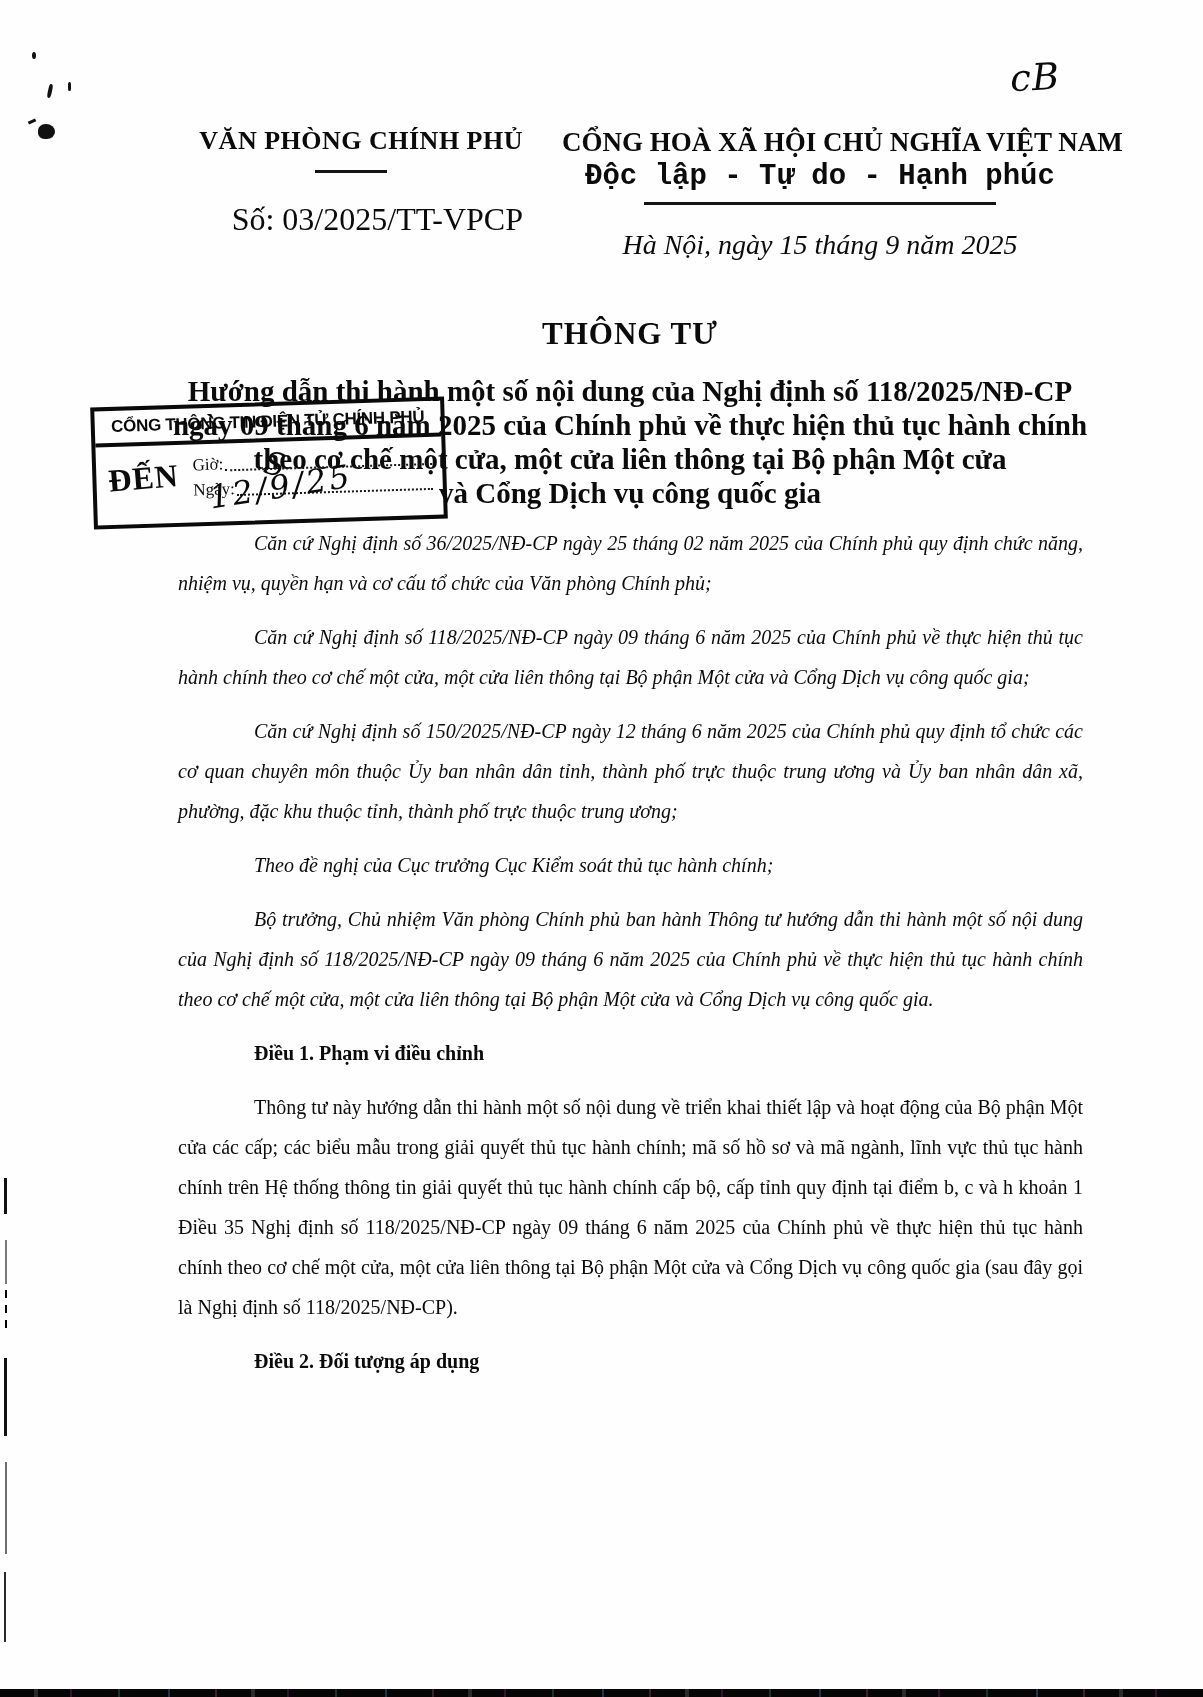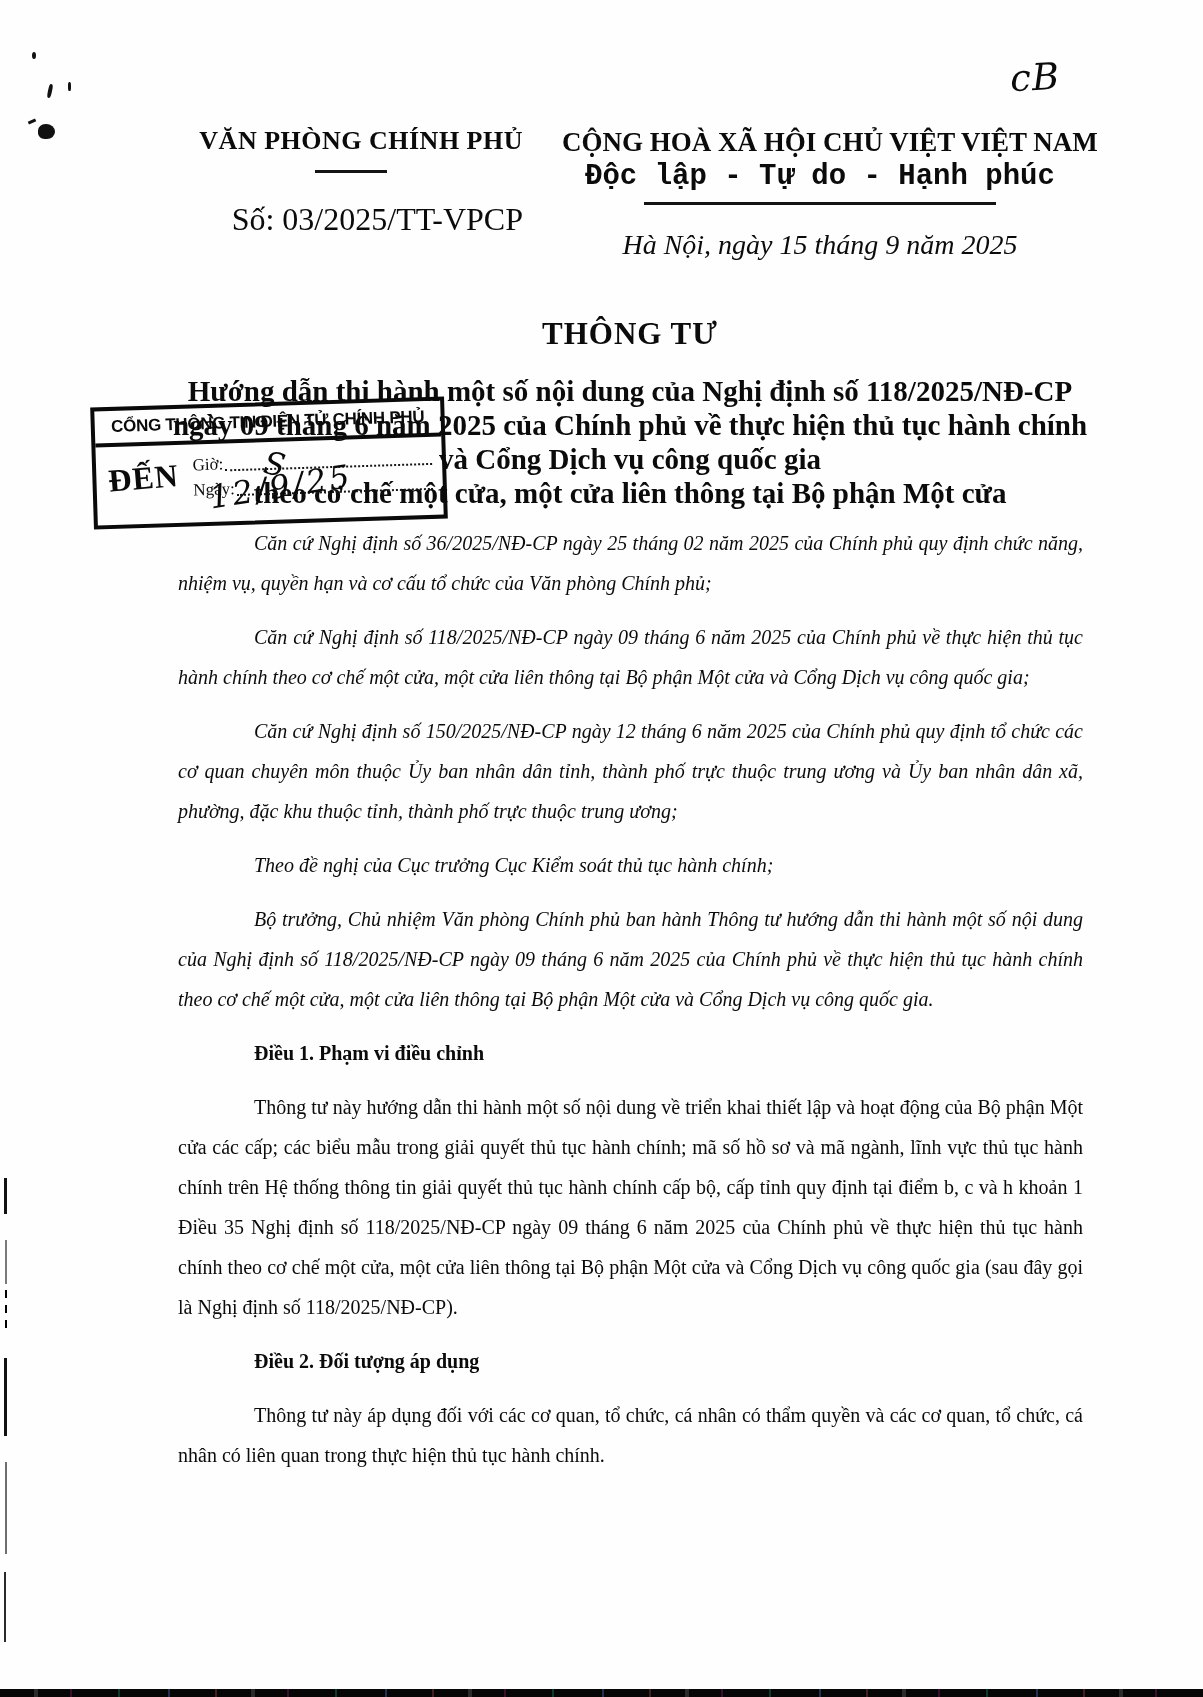--- a/index.html
+++ b/index.html
@@ -100,33 +100,33 @@
   <div class="artifact speck-d"></div>
   <div class="artifact speck-e"></div>
 
   <div class="header-left">
     <div class="agency">VĂN PHÒNG CHÍNH PHỦ</div>
     <div class="rule-left"></div>
     <div class="doc-number">Số: 03/2025/TT-VPCP</div>
   </div>
 
   <div class="header-right">
-    <div class="motto1">CỘNG HOÀ XÃ HỘI CHỦ VIỆT VIỆT NAM</div>
+    <div class="motto1">CỔNG HOÀ XÃ HỘI CHỦ NGHĨA VIỆT NAM</div>
     <div class="motto2">Độc lập - Tự do - Hạnh phúc</div>
     <div class="rule-right"></div>
     <div class="place-date">Hà Nội, ngày 15 tháng 9 năm 2025</div>
   </div>
 
   <div class="title-block">
     <div class="doc-type">THÔNG TƯ</div>
     <div class="subject">
       <div>Hướng dẫn thi hành một số nội dung của Nghị định số 118/2025/NĐ-CP</div>
       <div>ngày 09 tháng 6 năm 2025 của Chính phủ về thực hiện thủ tục hành chính</div>
+      <div>theo cơ chế một cửa, một cửa liên thông tại Bộ phận Một cửa</div>
       <div>và Cổng Dịch vụ công quốc gia</div>
-      <div>theo cơ chế một cửa, một cửa liên thông tại Bộ phận Một cửa</div>
     </div>
   </div>
 
   <div class="stamp">
     <div class="stamp-band">CỔNG THÔNG TIN ĐIỆN TỬ CHÍNH PHỦ</div>
     <div class="stamp-row">
       <div class="den">ĐẾN</div>
       <div class="fill-lines">
         <div class="fill-line">
           <span>Giờ:</span>
@@ -146,21 +146,20 @@
     <div class="preamble">
       <p>Căn cứ Nghị định số 36/2025/NĐ-CP ngày 25 tháng 02 năm 2025 của Chính phủ quy định chức năng, nhiệm vụ, quyền hạn và cơ cấu tổ chức của Văn phòng Chính phủ;</p>
       <p>Căn cứ Nghị định số 118/2025/NĐ-CP ngày 09 tháng 6 năm 2025 của Chính phủ về thực hiện thủ tục hành chính theo cơ chế một cửa, một cửa liên thông tại Bộ phận Một cửa và Cổng Dịch vụ công quốc gia;</p>
       <p>Căn cứ Nghị định số 150/2025/NĐ-CP ngày 12 tháng 6 năm 2025 của Chính phủ quy định tổ chức các cơ quan chuyên môn thuộc Ủy ban nhân dân tỉnh, thành phố trực thuộc trung ương và Ủy ban nhân dân xã, phường, đặc khu thuộc tỉnh, thành phố trực thuộc trung ương;</p>
       <p>Theo đề nghị của Cục trưởng Cục Kiểm soát thủ tục hành chính;</p>
       <p>Bộ trưởng, Chủ nhiệm Văn phòng Chính phủ ban hành Thông tư hướng dẫn thi hành một số nội dung của Nghị định số 118/2025/NĐ-CP ngày 09 tháng 6 năm 2025 của Chính phủ về thực hiện thủ tục hành chính theo cơ chế một cửa, một cửa liên thông tại Bộ phận Một cửa và Cổng Dịch vụ công quốc gia.</p>
     </div>
     <p class="article-heading">Điều 1. Phạm vi điều chỉnh</p>
     <p class="article-body">Thông tư này hướng dẫn thi hành một số nội dung về triển khai thiết lập và hoạt động của Bộ phận Một cửa các cấp; các biểu mẫu trong giải quyết thủ tục hành chính; mã số hồ sơ và mã ngành, lĩnh vực thủ tục hành chính trên Hệ thống thông tin giải quyết thủ tục hành chính cấp bộ, cấp tỉnh quy định tại điểm b, c và h khoản 1 Điều 35 Nghị định số 118/2025/NĐ-CP ngày 09 tháng 6  năm 2025 của Chính phủ về thực hiện thủ tục hành chính theo cơ chế một cửa, một cửa liên thông tại Bộ phận Một cửa và Cổng Dịch vụ công quốc gia (sau đây gọi là Nghị định số 118/2025/NĐ-CP).</p>
     <p class="article-heading">Điều 2. Đối tượng áp dụng</p>
-    <p class="article-body">Thông tư này áp dụng đối với các cơ quan, tổ chức, cá nhân có thẩm quyền và các cơ quan, tổ chức, cá nhân có liên quan trong thực hiện thủ tục hành chính.</p>
   </div>
 
   <div class="artifact vline-1"></div>
   <div class="artifact vline-2"></div>
   <div class="artifact vline-3"></div>
   <div class="artifact vline-4"></div>
   <div class="artifact vline-5"></div>
   <div class="artifact vline-6"></div>
 
   <div class="artifact bottom-band"></div>

